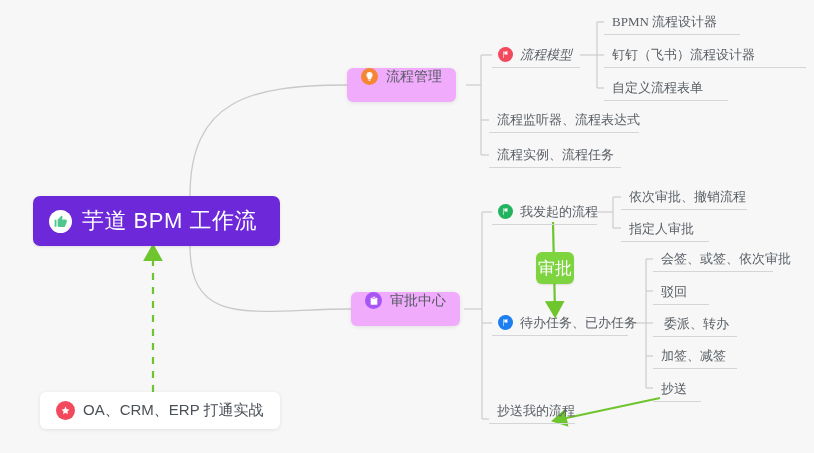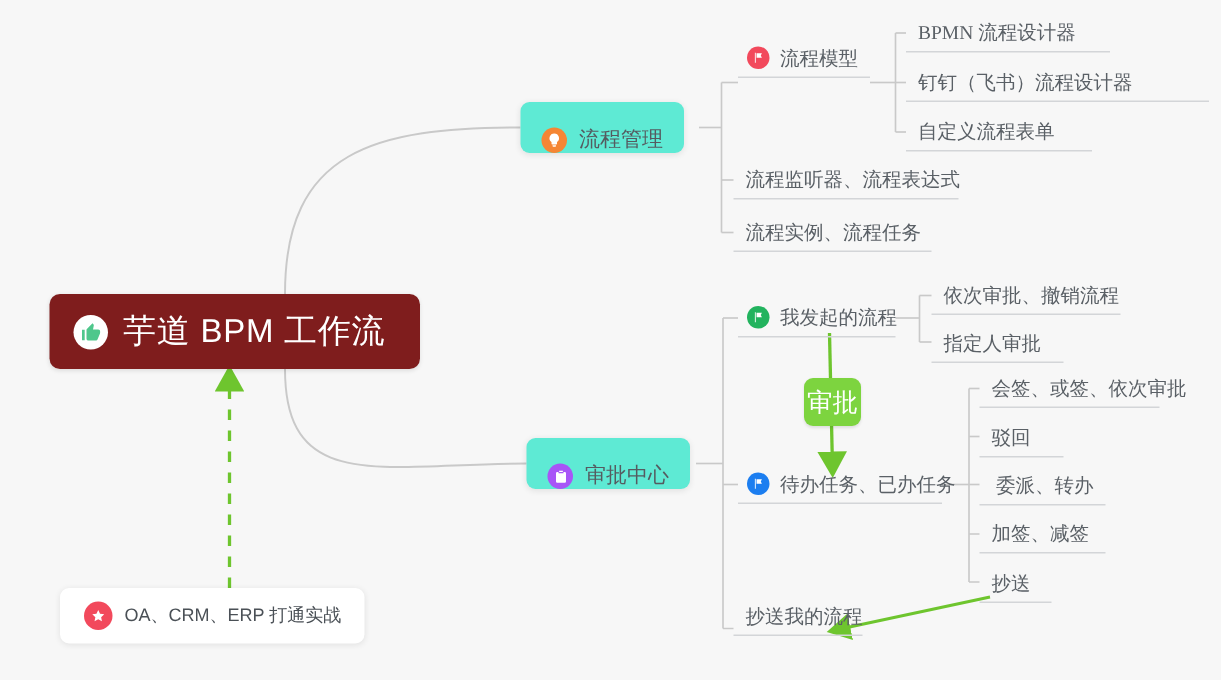--- a/index.html
+++ b/index.html
@@ -30,44 +30,44 @@
     pointer-events: none;
   }
 
   
   .root-node {
     position: absolute;
     left: 33px;
     top: 196px;
     width: 247px;
     height: 50px;
-    background: #7f1d1d;
+    background: #6d28d9;
     border-radius: 7px;
     display: flex;
     align-items: center;
     padding: 0 16px;
     box-sizing: border-box;
     box-shadow: 0 1px 3px rgba(0,0,0,0.10);
   }
   .root-label {
     color: #ffffff;
     font-size: 22px;
     letter-spacing: 0.5px;
     margin-left: 10px;
     white-space: nowrap;
   }
 
   
   .branch-node {
     position: absolute;
-    background: #5eead4;
+    background: #f0abfc;
     border-radius: 6px;
     height: 34px;
     display: flex;
-    align-items: flex-end;
+    align-items: flex-start;
     padding: 0 14px;
     box-sizing: border-box;
     box-shadow: 0 1px 4px rgba(0,0,0,0.09);
   }
   .branch-label {
     font-size: 14px;
     color: #555b60;
     margin-left: 8px;
     white-space: nowrap;
   }
@@ -82,21 +82,21 @@
     height: 37px;
     background: #ffffff;
     border-radius: 6px;
     display: flex;
     align-items: center;
     padding: 0 16px;
     box-sizing: border-box;
     box-shadow: 0 1px 4px rgba(0,0,0,0.09);
   }
   #node-integration .branch-label {
-    font-size: 12px;
+    font-size: 15px;
     color: #4a5056;
   }
 
   
   .leaf {
     position: absolute;
     font-size: 13px;
     color: #5a6066;
     white-space: nowrap;
     padding: 2px 8px 5px 8px;
@@ -219,21 +219,21 @@
 
   <div class="branch-node" id="branch-flow">
     <span class="icon icon-md" style="background:#f58634;width:17px;height:17px;">
       <svg width="11" height="11" viewBox="0 0 24 24" fill="#ffffff">
         <path d="M12 2a7 7 0 0 0-4 12.7V17a1 1 0 0 0 1 1h6a1 1 0 0 0 1-1v-2.3A7 7 0 0 0 12 2zm-2.5 17.2h5v1.1a1 1 0 0 1-1 1h-3a1 1 0 0 1-1-1z"></path>
       </svg>
     </span>
     <span class="branch-label">流程管理</span>
   </div>
 
-  <div class="leaf has-icon" style="left:492px; top:28px; width:88px;">
+  <div class="leaf has-icon" style="left:492px; top:44px; width:88px;font-style:italic;">
     <span class="icon icon-md" style="background:#f2495c;width:15px;height:15px;">
       <svg width="9" height="9" viewBox="0 0 24 24" fill="#ffffff">
         <path d="M6 3h1.6v18H6zM9 4h9.5l-2 4 2 4H9z"></path>
       </svg>
     </span>
     <span class="leaf-text">流程模型</span>
   </div>
 
   <div class="leaf" style="left:604px; top:11px; width:136px;font-family:Liberation Serif, serif;">BPMN 流程设计器</div>
 

